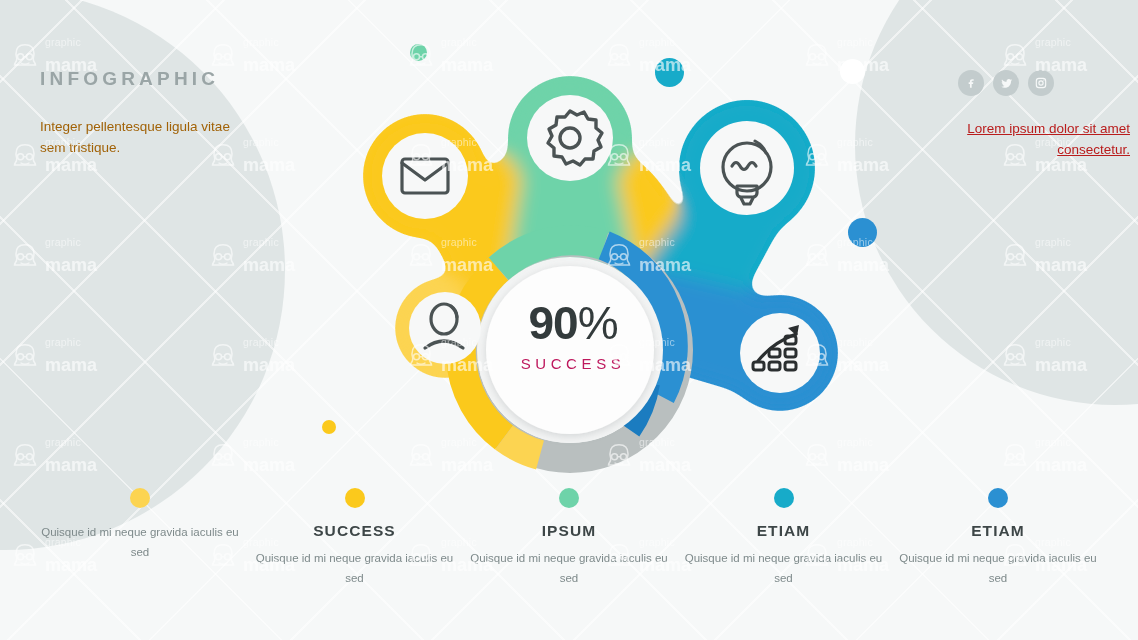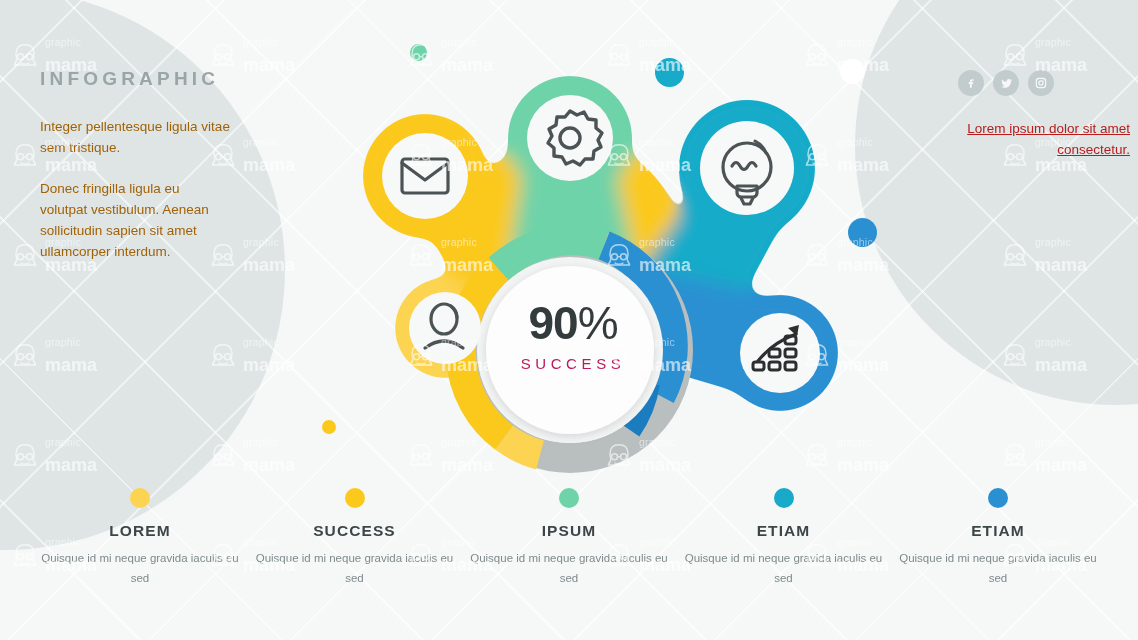--- a/index.html
+++ b/index.html
@@ -83,21 +83,20 @@
 <div class="stage">
 
   <div class="bg-circle" id="bg-left"></div>
   <div class="bg-circle" id="bg-right"></div>
 
   <div class="hatch"></div>
 
   <div id="side-left">
     <div class="headline">INFOGRAPHIC</div>
     <p class="body-text">Integer pellentesque ligula vitae sem tristique.</p>
-    <p class="body-text">Donec fringilla ligula eu volutpat vestibulum. Aenean sollicitudin sapien sit amet ullamcorper interdum.</p>
   </div>
 
   <div id="side-right">
     <p class="body-text">Lorem ipsum dolor sit amet consectetur.</p>
   </div>
 
   <div id="social">
     <div class="social-btn">
       <svg width="14" height="14" viewBox="0 0 24 24" fill="#f6f8f8">
           <path d="M14.5 8.2h2.1V5.4h-2.6c-2.4 0-3.8 1.4-3.8 3.8v1.6H8v2.9h2.2V20h3v-6.3h2.3l.4-2.9h-2.7V9.6c0-.9.3-1.4 1.3-1.4z"></path>
@@ -221,21 +220,20 @@
 
   <div class="dot" style="left:410px;top:44px;width:17px;height:17px;background:#6ed3a9;"></div>
   <div class="dot" style="left:655px;top:58px;width:29px;height:29px;background:#17abc9;"></div>
   <div class="dot" style="left:840px;top:59px;width:25px;height:25px;background:#ffffff;"></div>
   <div class="dot" style="left:848px;top:218px;width:29px;height:29px;background:#2b90d2;"></div>
   <div class="dot" style="left:322px;top:420px;width:14px;height:14px;background:#fbc91c;"></div>
 
   <div id="legend">
     <div class="legend-item">
       <div class="legend-dot" style="background:#fcd451;"></div>
-      <div class="legend-title">LOREM</div>
       <div class="legend-desc">Quisque id mi  neque gravida iaculis eu sed</div>
     </div>
     <div class="legend-item">
       <div class="legend-dot" style="background:#fbc91c;"></div>
       <div class="legend-title">SUCCESS</div>
       <div class="legend-desc">Quisque id mi  neque gravida iaculis eu sed</div>
     </div>
     <div class="legend-item">
       <div class="legend-dot" style="background:#6ed3a9;"></div>
       <div class="legend-title">IPSUM</div>

